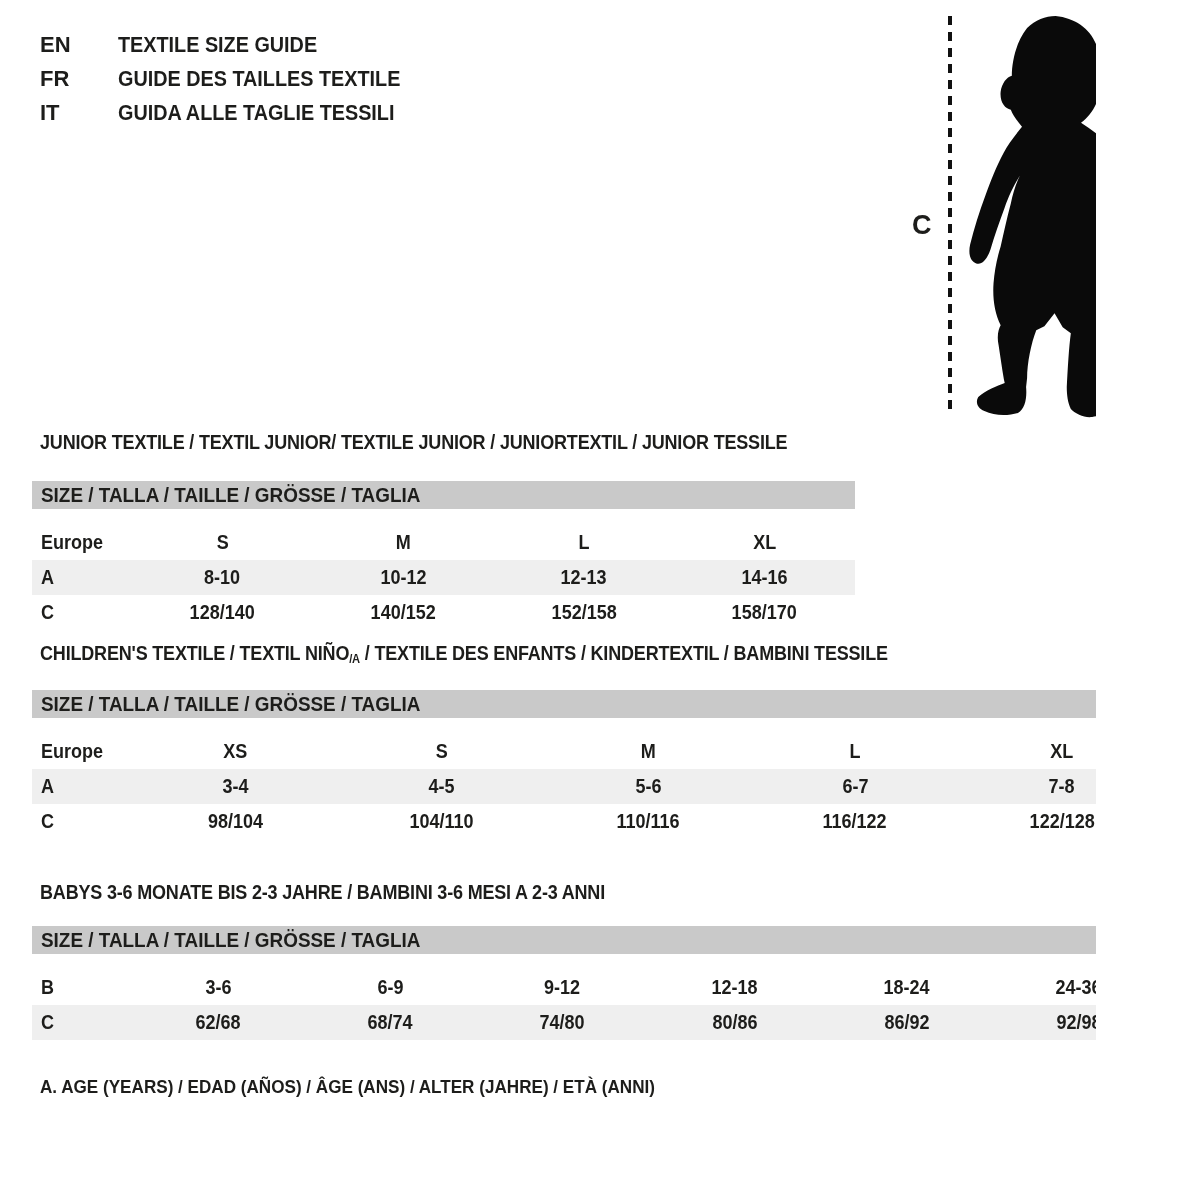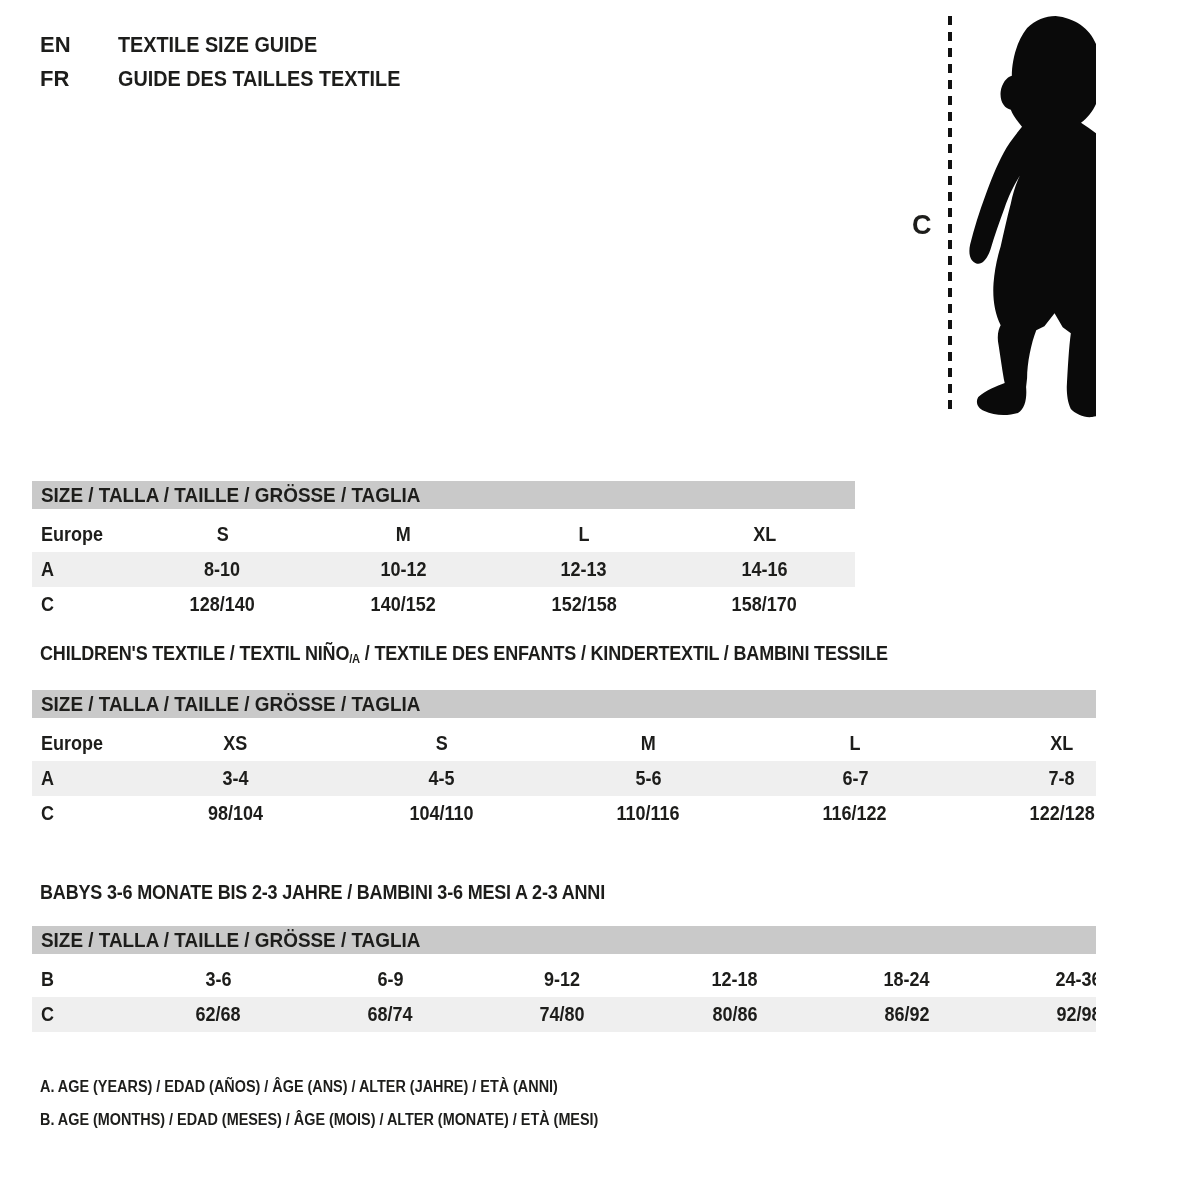--- a/index.html
+++ b/index.html
@@ -36,48 +36,52 @@
   
   .size-table { position: absolute; left: 32px; }
   #junior-table   { top: 481px; width: 823px; }
   #children-table { top: 690px; width: 1133px; }
   #babies-table   { top: 926px; width: 1133px; }
   .thead {
     height: 28px; line-height: 28px;
     background: #c9c9c9;
     padding-left: 9px;
     font-size: 21px;
-    margin-bottom: 8px;
+    margin-bottom: 16px;
     box-sizing: border-box;
   }
   .trow { display: grid; height: 35px; align-items: center; font-size: 20px; }
   .cols5 { grid-template-columns: 100px repeat(4, 1fr); }
   .cols6 { grid-template-columns: 100px repeat(5, 1fr); }
   .cols7 { grid-template-columns: 100px repeat(6, 1fr); }
   .trow.alt { background: #efefef; }
   .cell { text-align: center; }
   .cell.rowlabel { text-align: left; padding-left: 9px; }
 
   
   #legend { position: absolute; left: 40px; top: 1070px; }
-  .legend-line { height: 33px; line-height: 33px; font-size: 16px; }
+  .legend-line { height: 33px; line-height: 33px; font-size: 19px; text-align: right; }
 </style>
 </head>
 <body>
 
 <div id="page">
 
   <div id="lang-list">
     <div class="lang-row">
       <span class="lang-code">EN</span>
       <span class="cond">TEXTILE SIZE GUIDE</span>
     </div>
     <div class="lang-row">
       <span class="lang-code">FR</span>
       <span class="cond">GUIDE DES TAILLES TEXTILE</span>
+    </div>
+    <div class="lang-row">
+      <span class="lang-code">IT</span>
+      <span class="cond">GUIDA ALLE TAGLIE TESSILI</span>
     </div>
   </div>
 
   <svg id="height-line" viewBox="0 0 6 400">
     <line x1="3" y1="0" x2="3" y2="400" stroke="#111111" stroke-width="4" stroke-dasharray="9 7"></line>
   </svg>
   <div id="height-label">C</div>
   <svg id="toddler" viewBox="0 0 175 405" preserveAspectRatio="none">
     <path fill="#0a0a0a" d="
       M 92 2
@@ -126,20 +130,23 @@
       C 28 168 34 152 41 139
       C 45 131 52 122 59 113
       C 55 108 50 102 48 96
       C 42 95 37 88 38 78
       C 39 70 44 63 49 62
       C 49 48 53 28 64 14
       C 72 6 82 2 92 2
       Z"></path>
   </svg>
 
+  <div id="junior-title" class="section-title">
+    <span class="cond">JUNIOR TEXTILE / TEXTIL JUNIOR/ TEXTILE JUNIOR / JUNIORTEXTIL / JUNIOR TESSILE</span>
+  </div>
   <div id="junior-table" class="size-table">
     <div class="thead">
       <span class="cond">SIZE / TALLA / TAILLE / GRÖSSE / TAGLIA</span>
     </div>
     <div class="trow cols5">
       <div class="cell rowlabel"><span class="cond">Europe</span></div>
       <div class="cell"><span class="condc">S</span></div>
       <div class="cell"><span class="condc">M</span></div>
       <div class="cell"><span class="condc">L</span></div>
       <div class="cell"><span class="condc">XL</span></div>
@@ -215,16 +222,15 @@
       <div class="cell"><span class="condc">68/74</span></div>
       <div class="cell"><span class="condc">74/80</span></div>
       <div class="cell"><span class="condc">80/86</span></div>
       <div class="cell"><span class="condc">86/92</span></div>
       <div class="cell"><span class="condc">92/98</span></div>
     </div>
   </div>
 
   <div id="legend">
     <div class="legend-line"><span class="cond">A. AGE (YEARS) / EDAD (AÑOS) / ÂGE (ANS) / ALTER (JAHRE) / ETÀ (ANNI)</span></div>
-    <div class="legend-line"><span class="cond">B. AGE (MONTHS) / EDAD (MESES) / ÂGE (MOIS) / ALTER (MONATE) / ETÀ (MESI)</span></div>
   </div>
 
 </div>
 
 </body></html>

